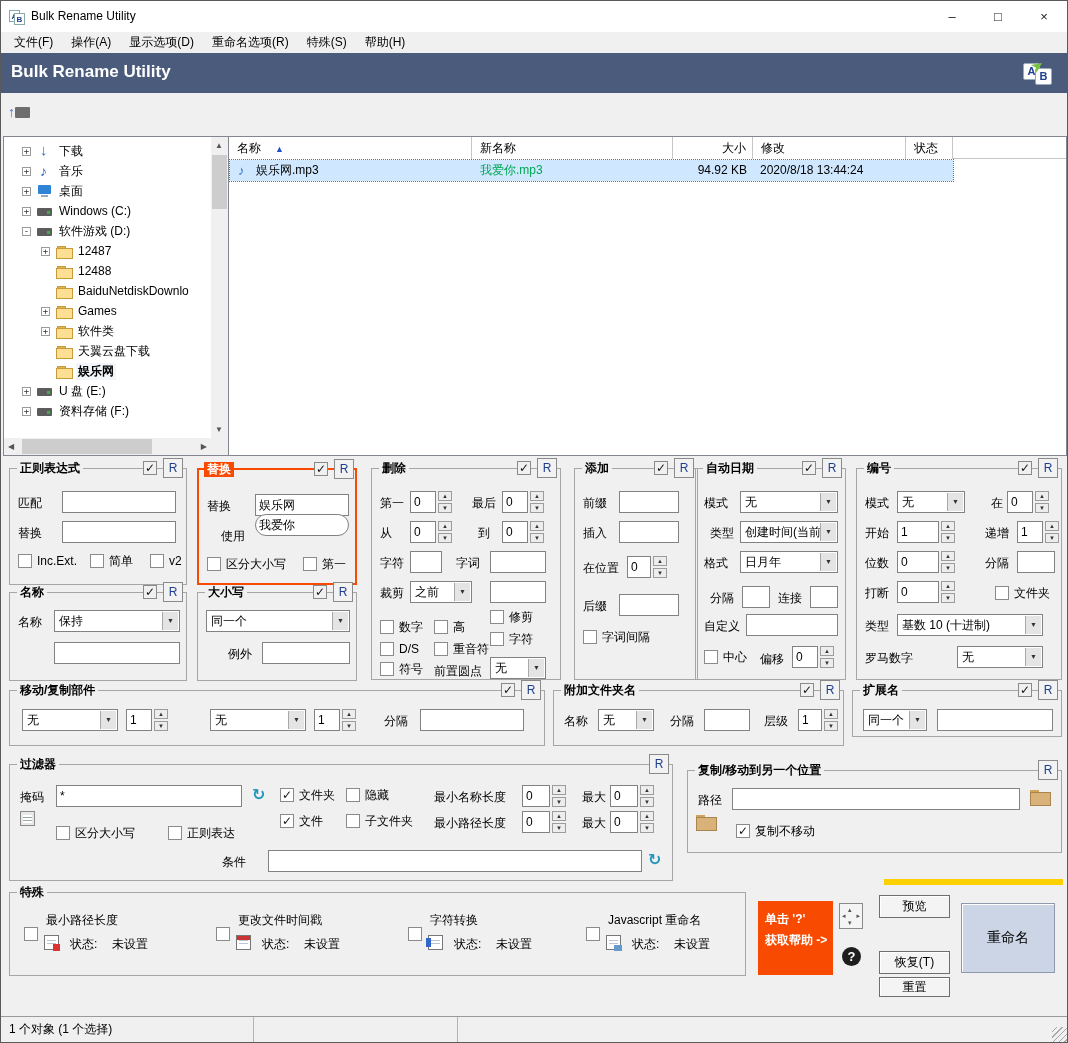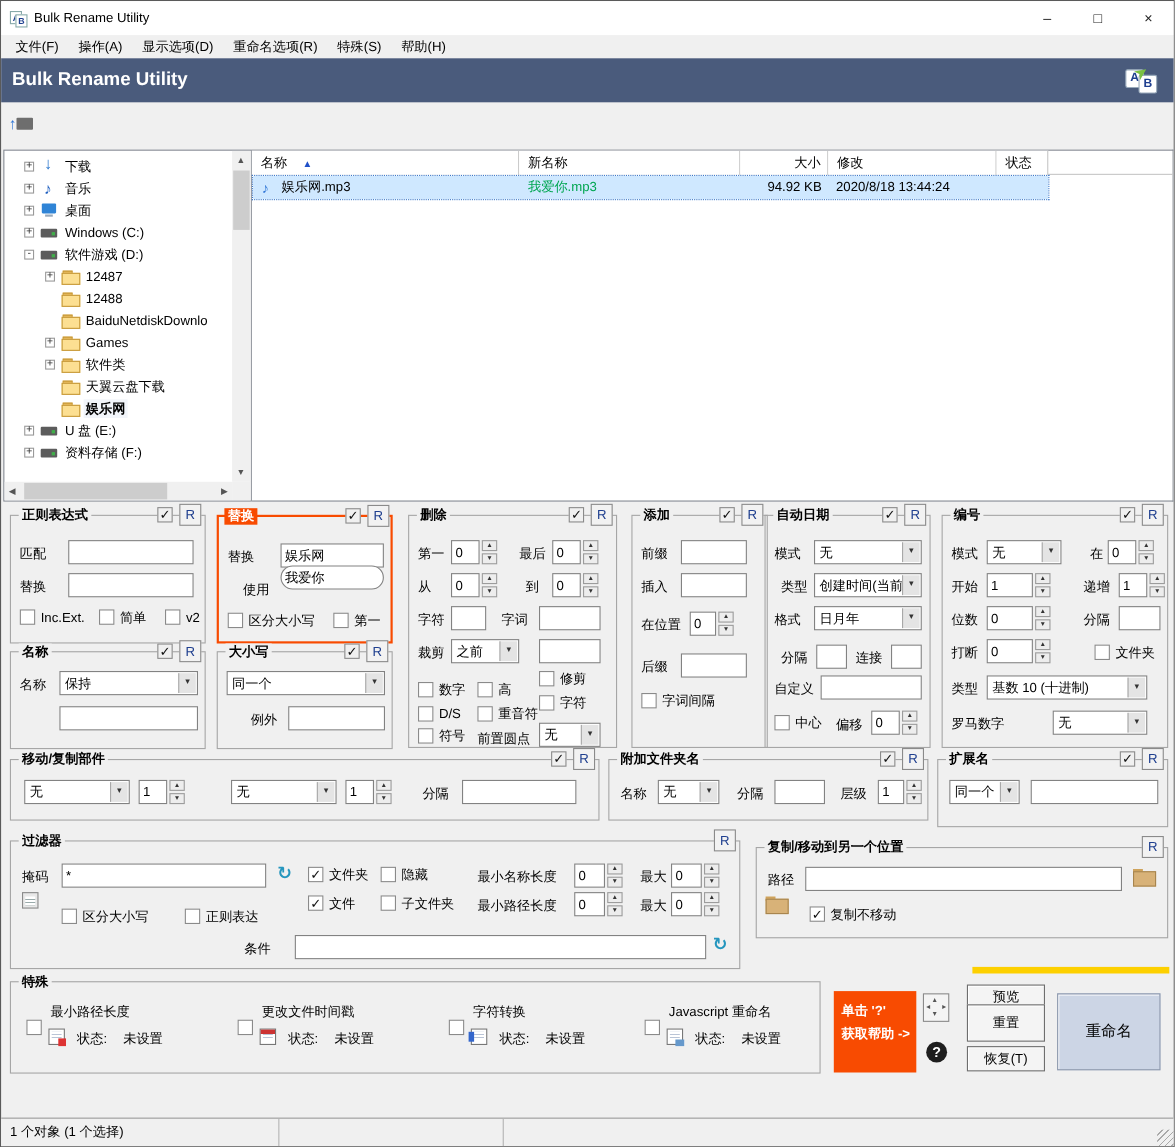--- a/index.html
+++ b/index.html
@@ -561,21 +561,21 @@
     <span class="lb" style="left:210px;top:23px">层级</span>
     <span class="spin" style="left:244px;top:18px">
         <input class="sin" style="width: 24px;" value="1">
         <span class="sarr">
           <b>▲</b>
           <b>▼</b>
         </span>
       </span>
   </div>
 
-  <div class="grp" style="left:851px;top:689px;width:210px;height:62px">
+  <div class="grp" style="left:851px;top:689px;width:210px;height:47px">
     <span class="ttl">扩展名</span>
     <span class="cb hcb on"></span>
     <button class="rbtn">R</button>
     <span class="dd" style="left:10px;top:18px;width:64px">
         <span class="v">同一个</span>
         <span class="da">▼</span>
       </span>
     <input class="txt" style="left: 84px; top: 18px; width: 116px;" value="">
   </div>
 
@@ -690,21 +690,21 @@
     <span class="lb" style="left:664px;top:44px">未设置</span>
   </div>
 
   <div class="helpbox" style="left:757px;top:900px;width:75px;height:74px">
     <span>单击 '?'</span><br>
     <span>获取帮助 -&gt;</span>
   </div>
   <button class="fourway" style="left:838px;top:902px"><span class="fwsq"><i class="u">▴</i><i class="d">▾</i><i class="l">◂</i><i class="r">▸</i></span></button>
   <span class="qmark" style="left:841px;top:946px">?</span>
   <button class="btn" style="left:878px;top:894px;width:71px;height:23px">预览</button>
-  <button class="btn" style="left:878px;top:912px;width:71px;height:34px">重置</button>
+  <button class="btn" style="left:878px;top:976px;width:71px;height:20px">重置</button>
   <button class="btn" style="left:878px;top:950px;width:71px;height:23px">恢复(T)</button>
   <button class="btn" style="left:960px;top:902px;width:94px;height:70px;background:#ccd5e5;border-color:#8e99ad;font-size:14px">重命名</button>
 
   <div class="sbar">
     <div class="sp" style="left:0;width:253px"><span>1 个对象 (1 个选择)</span></div>
     <div class="sp" style="left:253px;width:204px"></div>
     <div class="sp" style="left:457px;right:0;border-right:none"></div>
     <span class="grip"></span>
   </div>
 

